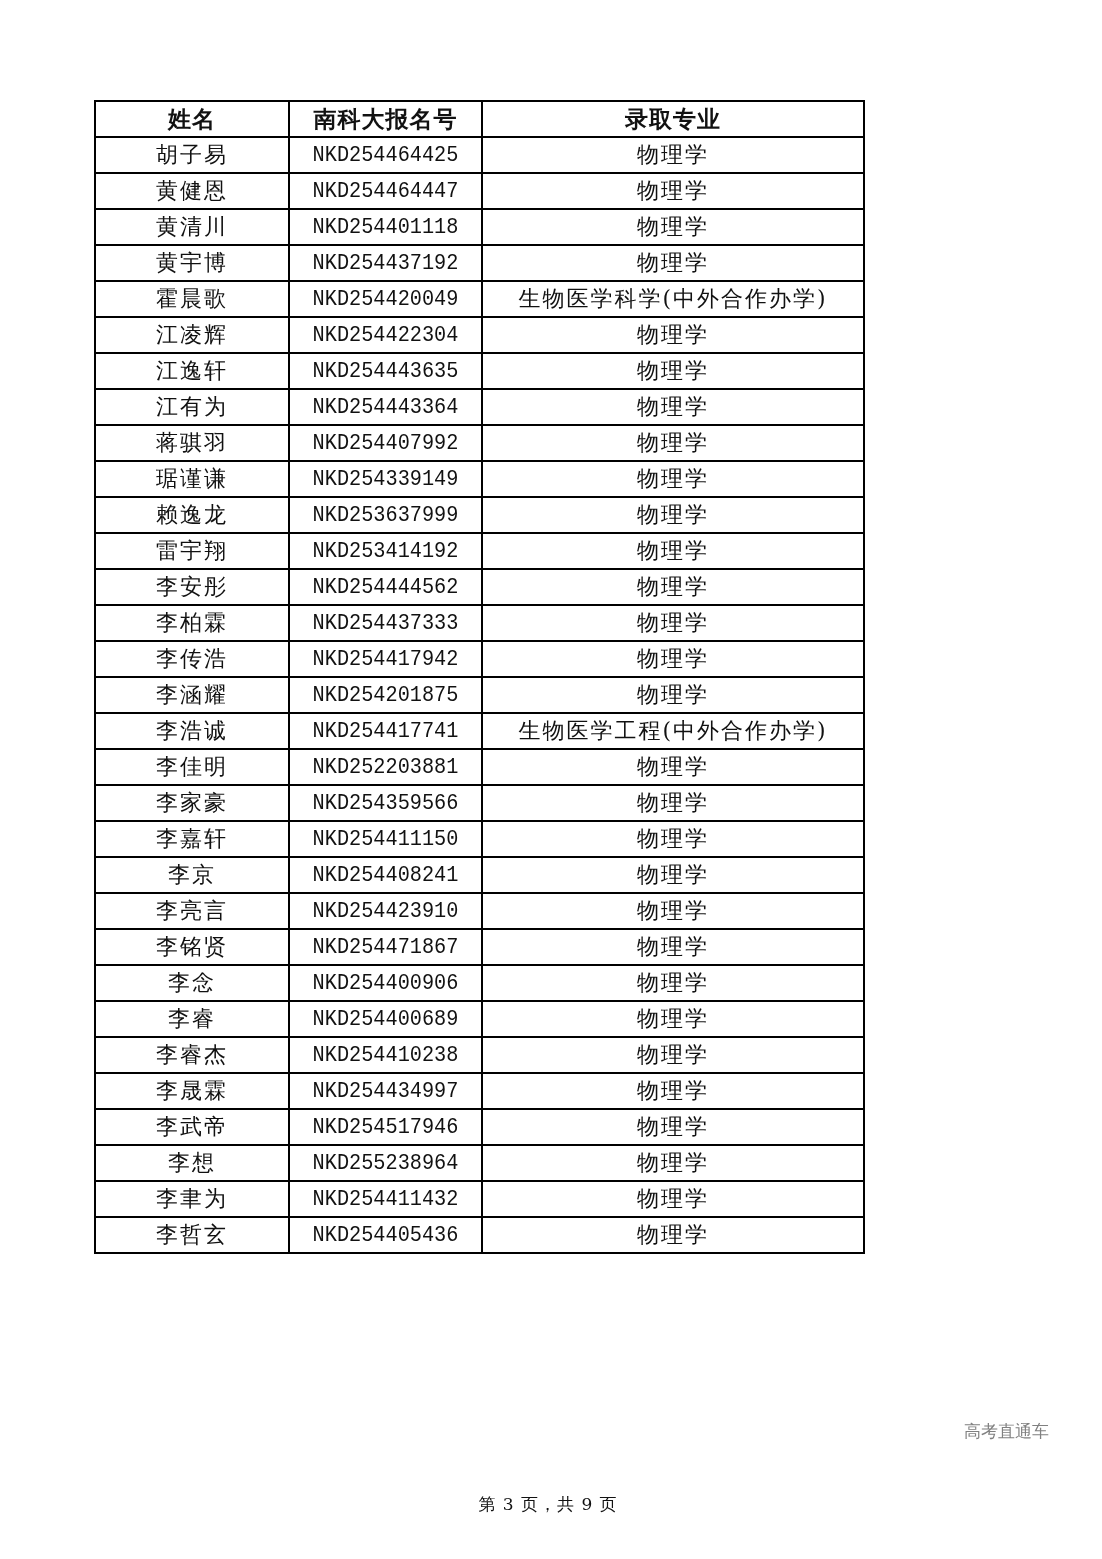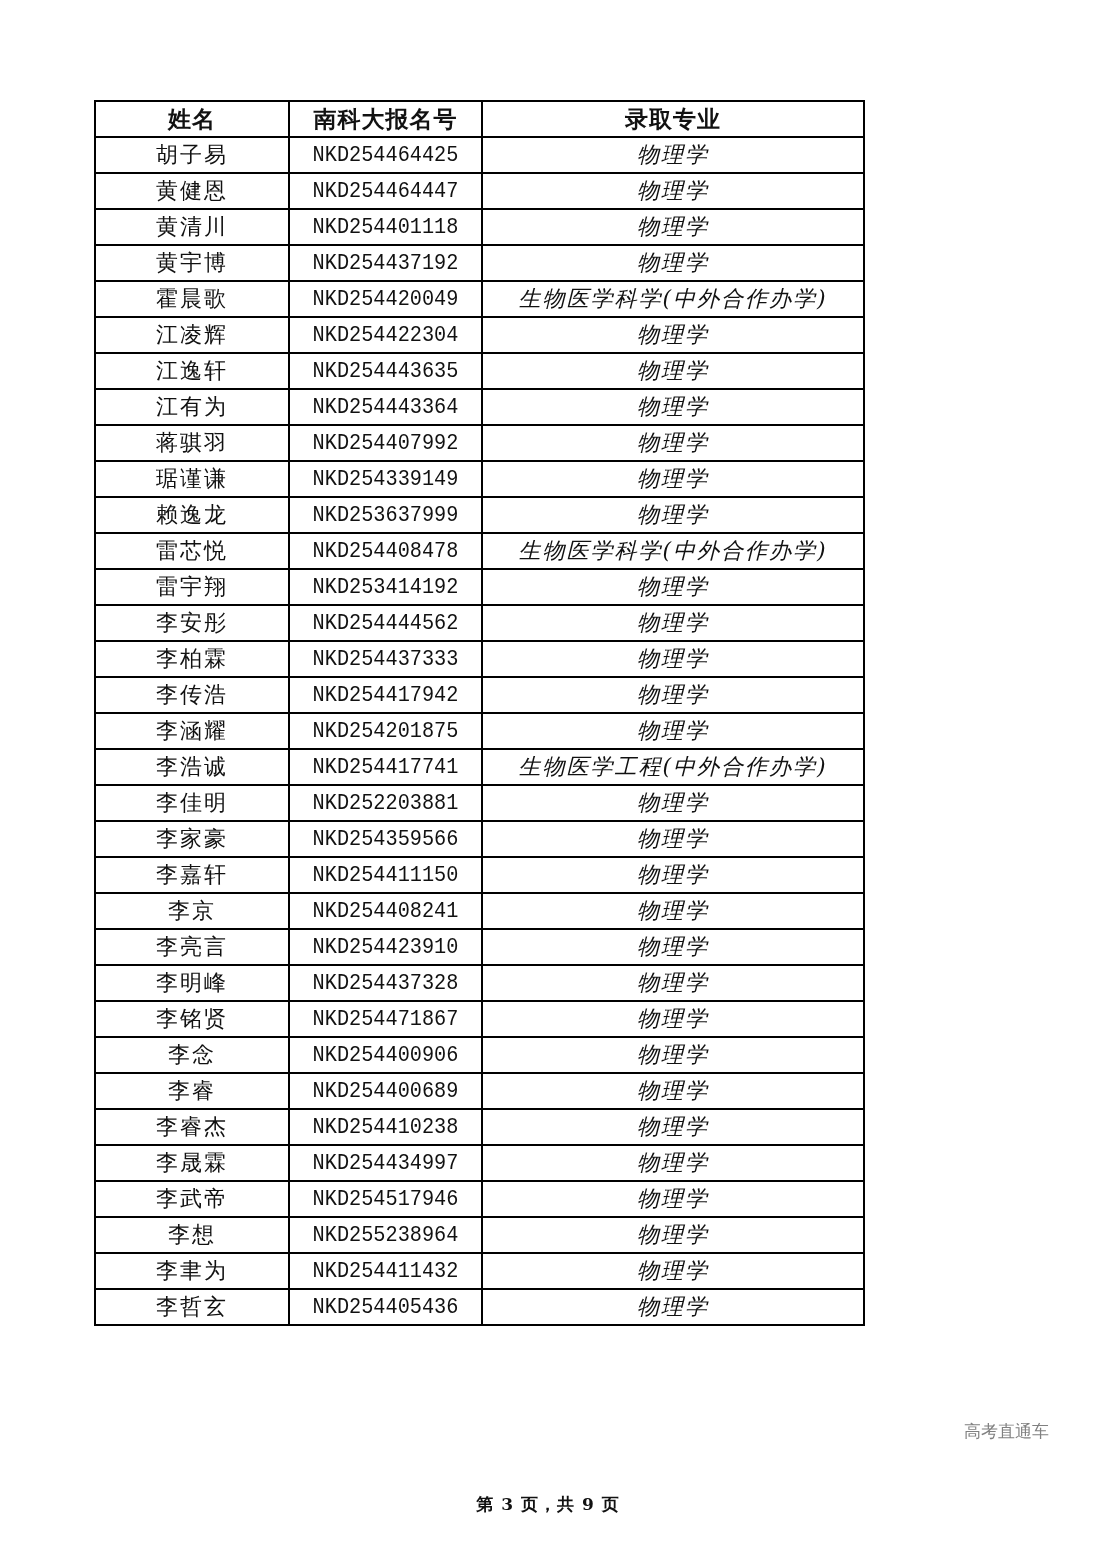--- a/index.html
+++ b/index.html
@@ -11,24 +11,24 @@
   table.roster th, table.roster td { border: 2px solid #000; padding: 0; text-align: center;
                  vertical-align: middle; overflow: hidden; white-space: nowrap; }
   table.roster th { height: 34px; font-size: 23px; font-weight: bold; letter-spacing: 1px; }
   table.roster td { height: 34px; font-size: 22px; }
   col.c-name { width: 194px; }
   col.c-id { width: 193px; }
   col.c-major { width: 382px; }
   td.id { font-family: "Liberation Sans Narrow", "Liberation Mono", "DejaVu Sans Mono", monospace;
           font-size: 21px; letter-spacing: 0px; transform: scaleX(0.92); }
   td.name { letter-spacing: 2px; font-family: Liberation Mono, monospace; }
-  td.major { letter-spacing: 2px; font-style: italic; }
+  td.major { letter-spacing: 2px; }
   .footer { position: absolute; top: 1493px; left: 0; width: 1102px; text-align: center;
             font-size: 17px; letter-spacing: 1px; margin-left: -3px; }
-  .footer span { display: inline-block; font-weight: bold; }
+  .footer span { display: inline-block; }
   .watermark { position: absolute; left: 964px; top: 1420px; font-size: 17px; color: #808080;
                font-family: Liberation Serif, serif; }
 </style>
 </head>
 <body>
 
 <div class="page">
   <table class="roster">
     <colgroup>
       <col class="c-name">
@@ -92,25 +92,20 @@
           <td class="name">琚谨谦</td>
           <td class="id">NKD254339149</td>
           <td class="major">物理学</td>
         </tr>
         <tr>
           <td class="name">赖逸龙</td>
           <td class="id">NKD253637999</td>
           <td class="major">物理学</td>
         </tr>
         <tr>
-          <td class="name">雷芯悦</td>
-          <td class="id">NKD254408478</td>
-          <td class="major">生物医学科学(中外合作办学)</td>
-        </tr>
-        <tr>
           <td class="name">雷宇翔</td>
           <td class="id">NKD253414192</td>
           <td class="major">物理学</td>
         </tr>
         <tr>
           <td class="name">李安彤</td>
           <td class="id">NKD254444562</td>
           <td class="major">物理学</td>
         </tr>
         <tr>
@@ -152,25 +147,20 @@
           <td class="name">李京</td>
           <td class="id">NKD254408241</td>
           <td class="major">物理学</td>
         </tr>
         <tr>
           <td class="name">李亮言</td>
           <td class="id">NKD254423910</td>
           <td class="major">物理学</td>
         </tr>
         <tr>
-          <td class="name">李明峰</td>
-          <td class="id">NKD254437328</td>
-          <td class="major">物理学</td>
-        </tr>
-        <tr>
           <td class="name">李铭贤</td>
           <td class="id">NKD254471867</td>
           <td class="major">物理学</td>
         </tr>
         <tr>
           <td class="name">李念</td>
           <td class="id">NKD254400906</td>
           <td class="major">物理学</td>
         </tr>
         <tr>

